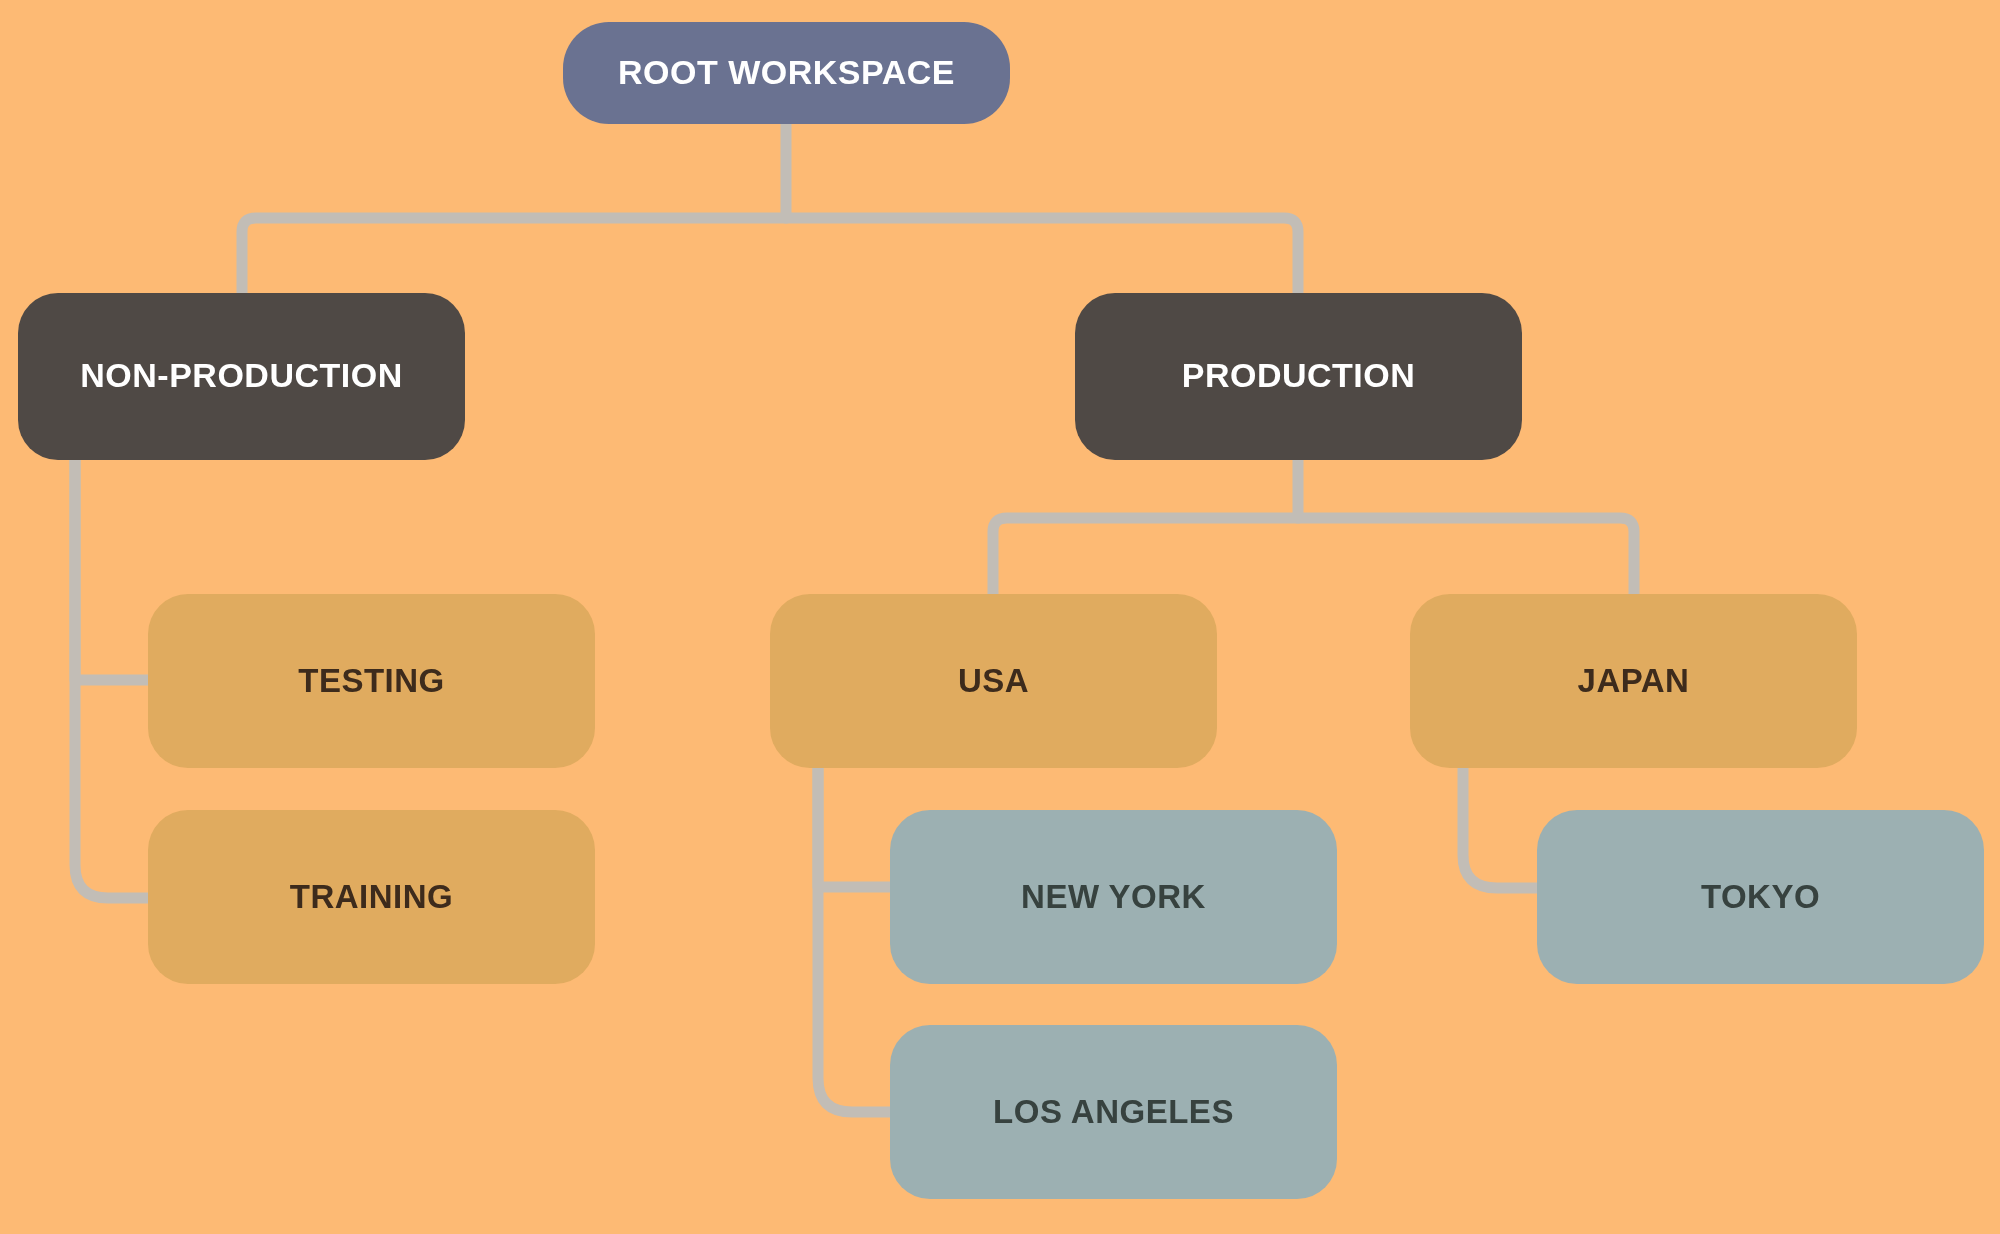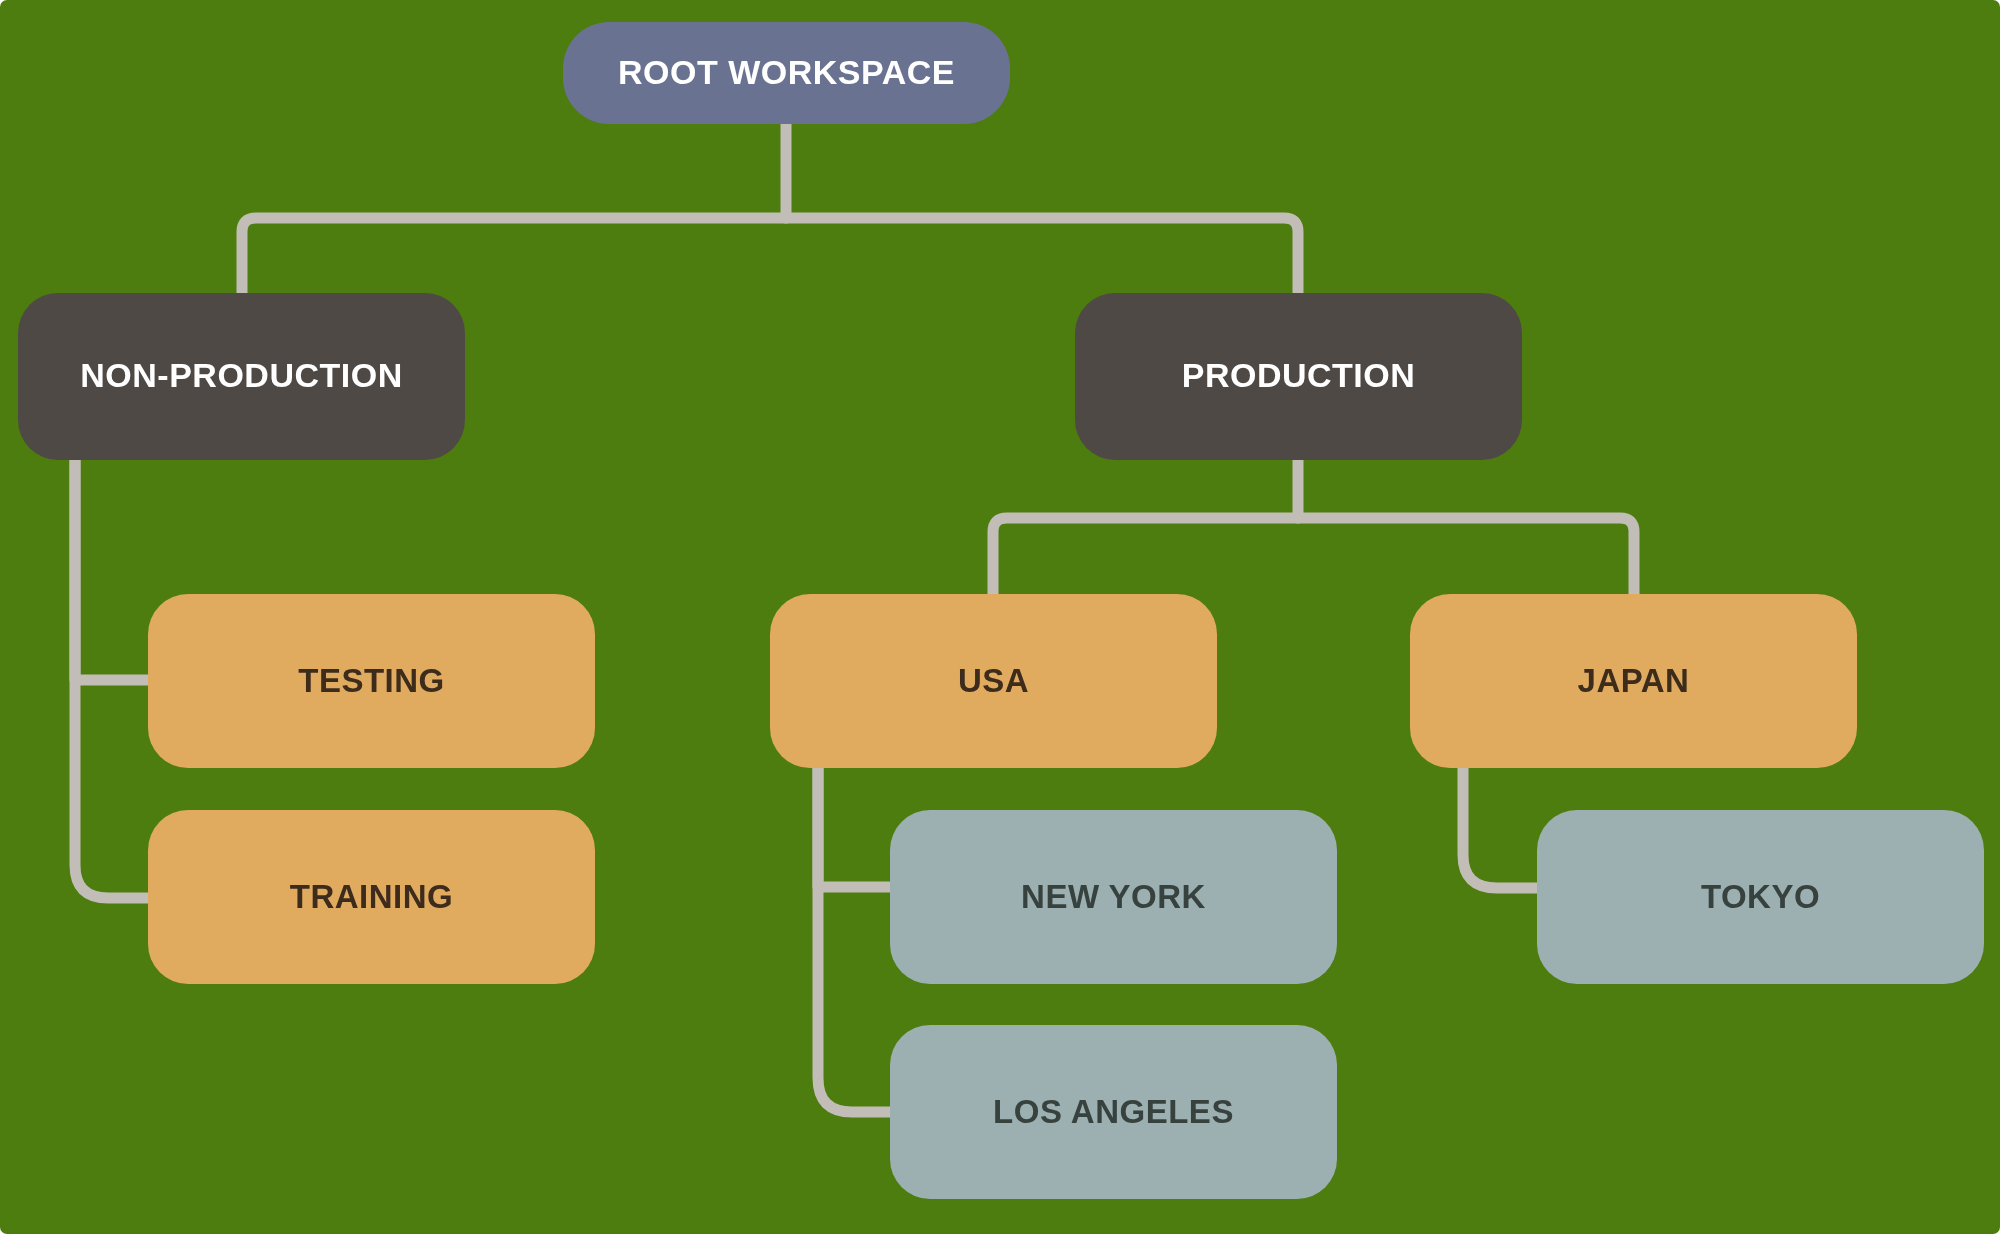--- a/index.html
+++ b/index.html
@@ -10,22 +10,21 @@
   body {
     width: 2000px;
     height: 1234px;
     overflow: hidden;
     font-family: "Liberation Sans", sans-serif;
   }
   #diagram-root {
     position: relative;
     width: 2000px;
     height: 1234px;
-    background: #4d7c0f;
-    border-radius: 7px;
+    background: #fdba74;
   }
   svg#tree-svg {
     position: absolute;
     top: 0;
     left: 0;
     width: 2000px;
     height: 1234px;
     display: block;
   }
   .node-label {

